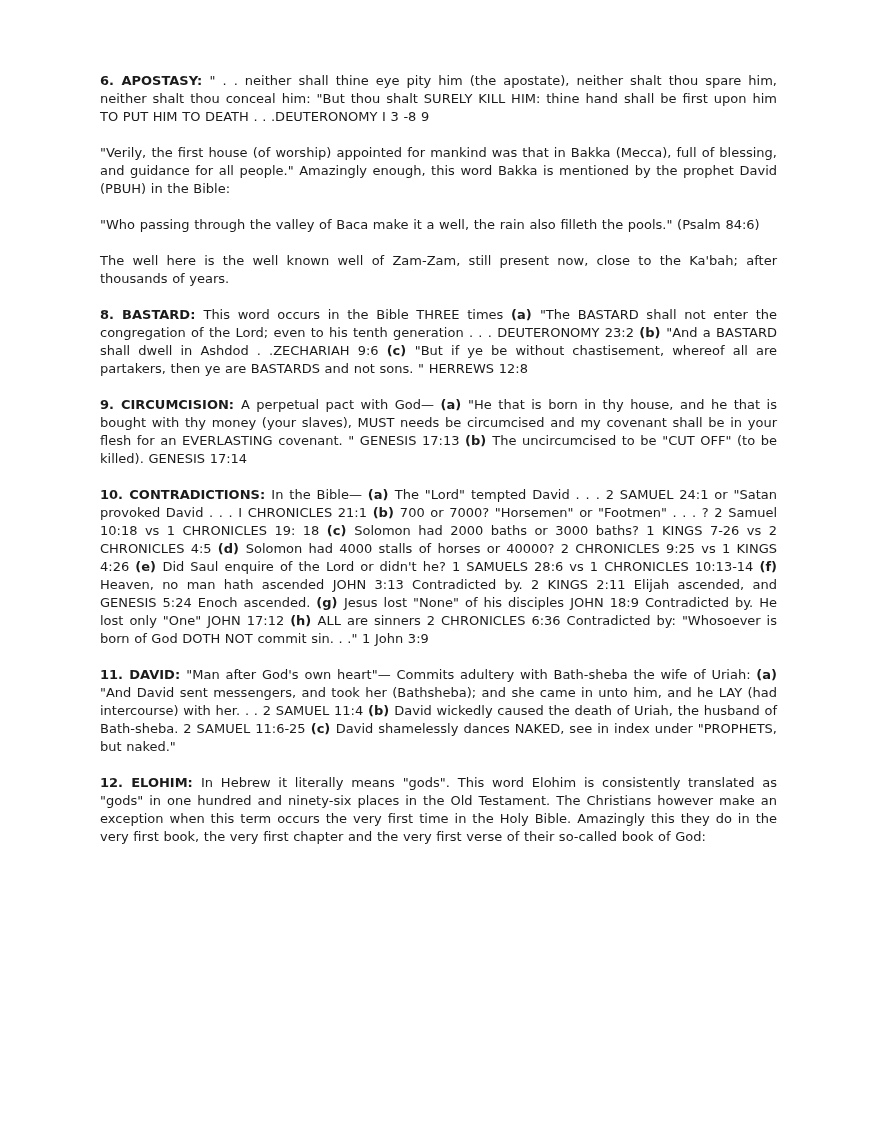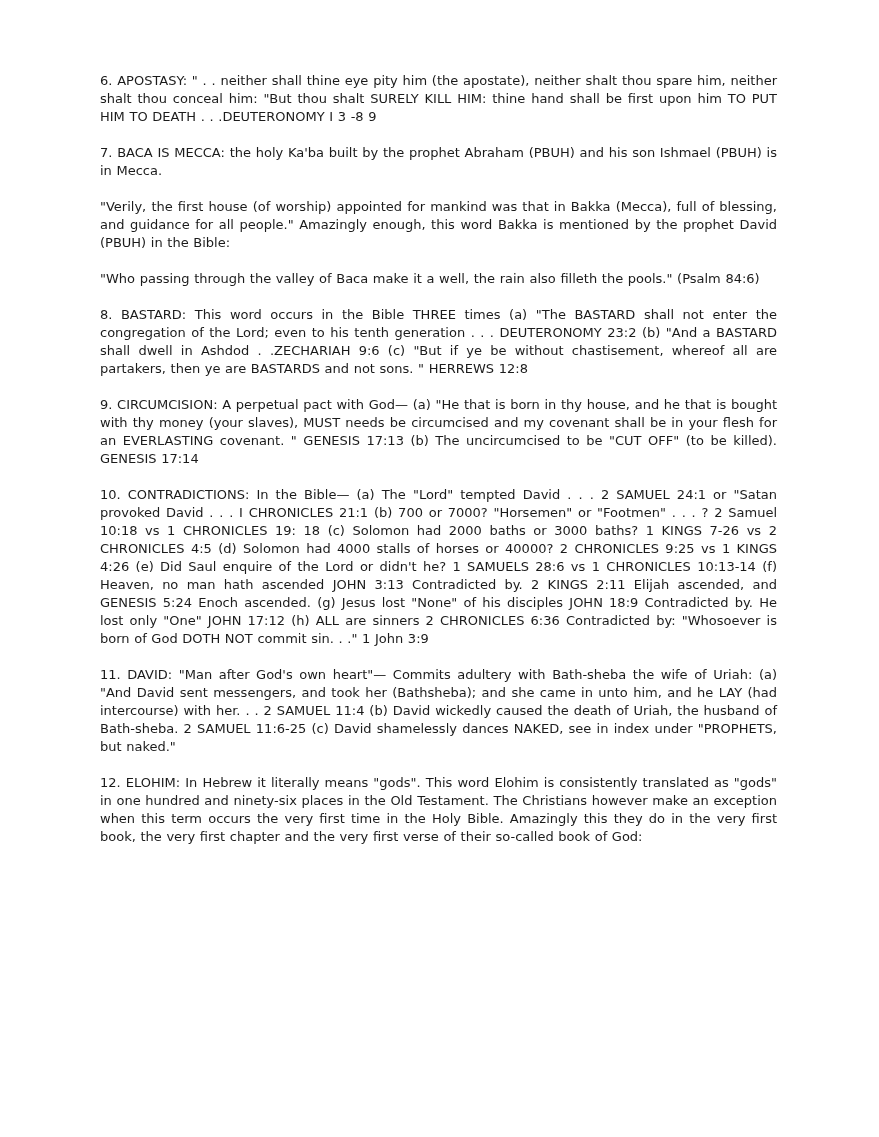--- a/index.html
+++ b/index.html
@@ -23,31 +23,31 @@
   .para {
     margin: 0 0 18px 0;
     font-family: "DejaVu Sans", "Liberation Sans", sans-serif;
     font-size: 13px;
     line-height: 18px;
     color: #1b1b1b;
     text-align: justify;
     word-spacing: 0.5px;
   }
   .para span.b {
-    font-weight: normal;
+    font-weight: bold;
   }
 </style>
 </head>
 <body>
 
 <div class="sheet">
   <div class="content">
     <p class="para"><span class="b">6. APOSTASY: </span><span>" . . neither shall thine eye pity him (the apostate), neither shalt thou spare him, neither shalt thou conceal him: "But thou shalt SURELY KILL HIM: thine hand shall be first upon him TO PUT HIM TO DEATH . . .DEUTERONOMY I 3 -8 9</span></p>
-    <p class="para"><span class="b">7. BACA IS MECCA: </span><span>the holy Ka'ba built by the prophet Abraham (PBUH) and his son Ishmael (PBUH) is in Mecca.</span></p>
     <p class="para"><span>"Verily, the first house (of worship) appointed for mankind was that in Bakka (Mecca), full of blessing, and guidance for all people." Amazingly enough, this word Bakka is mentioned by the prophet David (PBUH) in the Bible:</span></p>
     <p class="para"><span>"Who passing through the valley of Baca make it a well, the rain also filleth the pools." (Psalm 84:6)</span></p>
+    <p class="para"><span>The well here is the well known well of Zam-Zam, still present now, close to the Ka'bah; after thousands of years.</span></p>
     <p class="para"><span class="b">8. BASTARD: </span><span>This word occurs in the Bible THREE times </span><span class="b">(a) </span><span>"The BASTARD shall not enter the congregation of the Lord; even to his tenth generation . . . DEUTERONOMY 23:2 </span><span class="b">(b) </span><span>"And a BASTARD shall dwell in Ashdod . .ZECHARIAH 9:6 </span><span class="b">(c) </span><span>"But if ye be without chastisement, whereof all are partakers, then ye are BASTARDS and not sons. " HERREWS 12:8</span></p>
     <p class="para"><span class="b">9. CIRCUMCISION: </span><span>A perpetual pact with God— </span><span class="b">(a) </span><span>"He that is born in thy house, and he that is bought with thy money (your slaves), MUST needs be circumcised and my covenant shall be in your flesh for an EVERLASTING covenant. " GENESIS 17:13 </span><span class="b">(b) </span><span>The uncircumcised to be "CUT OFF" (to be killed). GENESIS 17:14</span></p>
     <p class="para"><span class="b">10. CONTRADICTIONS: </span><span>In the Bible— </span><span class="b">(a) </span><span>The "Lord" tempted David . . . 2 SAMUEL 24:1 or "Satan provoked David . . . I CHRONICLES 21:1 </span><span class="b">(b) </span><span>700 or 7000? "Horsemen" or "Footmen" . . . ? 2 Samuel 10:18 vs 1 CHRONICLES 19: 18 </span><span class="b">(c) </span><span>Solomon had 2000 baths or 3000 baths? 1 KINGS 7-26 vs 2 CHRONICLES 4:5 </span><span class="b">(d) </span><span>Solomon had 4000 stalls of horses or 40000? 2 CHRONICLES 9:25 vs 1 KINGS 4:26 </span><span class="b">(e) </span><span>Did Saul enquire of the Lord or didn't he? 1 SAMUELS 28:6 vs 1 CHRONICLES 10:13-14 </span><span class="b">(f) </span><span>Heaven, no man hath ascended JOHN 3:13 Contradicted by. 2 KINGS 2:11 Elijah ascended, and GENESIS 5:24 Enoch ascended. </span><span class="b">(g) </span><span>Jesus lost "None" of his disciples JOHN 18:9 Contradicted by. He lost only "One" JOHN 17:12 </span><span class="b">(h) </span><span>ALL are sinners 2 CHRONICLES 6:36 Contradicted by: "Whosoever is born of God DOTH NOT commit sin. . ." 1 John 3:9</span></p>
     <p class="para"><span class="b">11. DAVID: </span><span>"Man after God's own heart"— Commits adultery with Bath-sheba the wife of Uriah: </span><span class="b">(a) </span><span>"And David sent messengers, and took her (Bathsheba); and she came in unto him, and he LAY (had intercourse) with her. . . 2 SAMUEL 11:4 </span><span class="b">(b) </span><span>David wickedly caused the death of Uriah, the husband of Bath-sheba. 2 SAMUEL 11:6-25 </span><span class="b">(c) </span><span>David shamelessly dances NAKED, see in index under "PROPHETS, but naked."</span></p>
     <p class="para"><span class="b">12. ELOHIM: </span><span>In Hebrew it literally means "gods". This word Elohim is consistently translated as "gods" in one hundred and ninety-six places in the Old Testament. The Christians however make an exception when this term occurs the very first time in the Holy Bible. Amazingly this they do in the very first book, the very first chapter and the very first verse of their so-called book of God:</span></p>
   </div>
 </div>
 
 </body></html>

